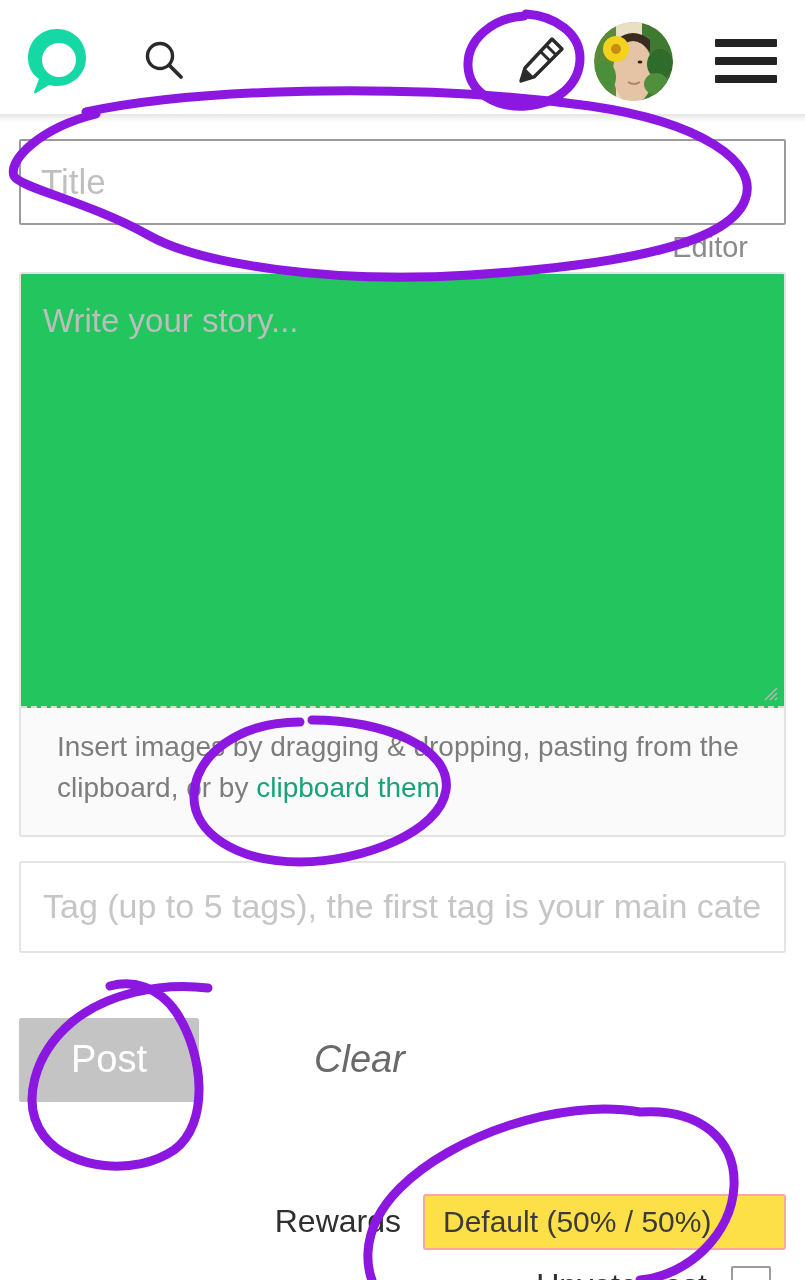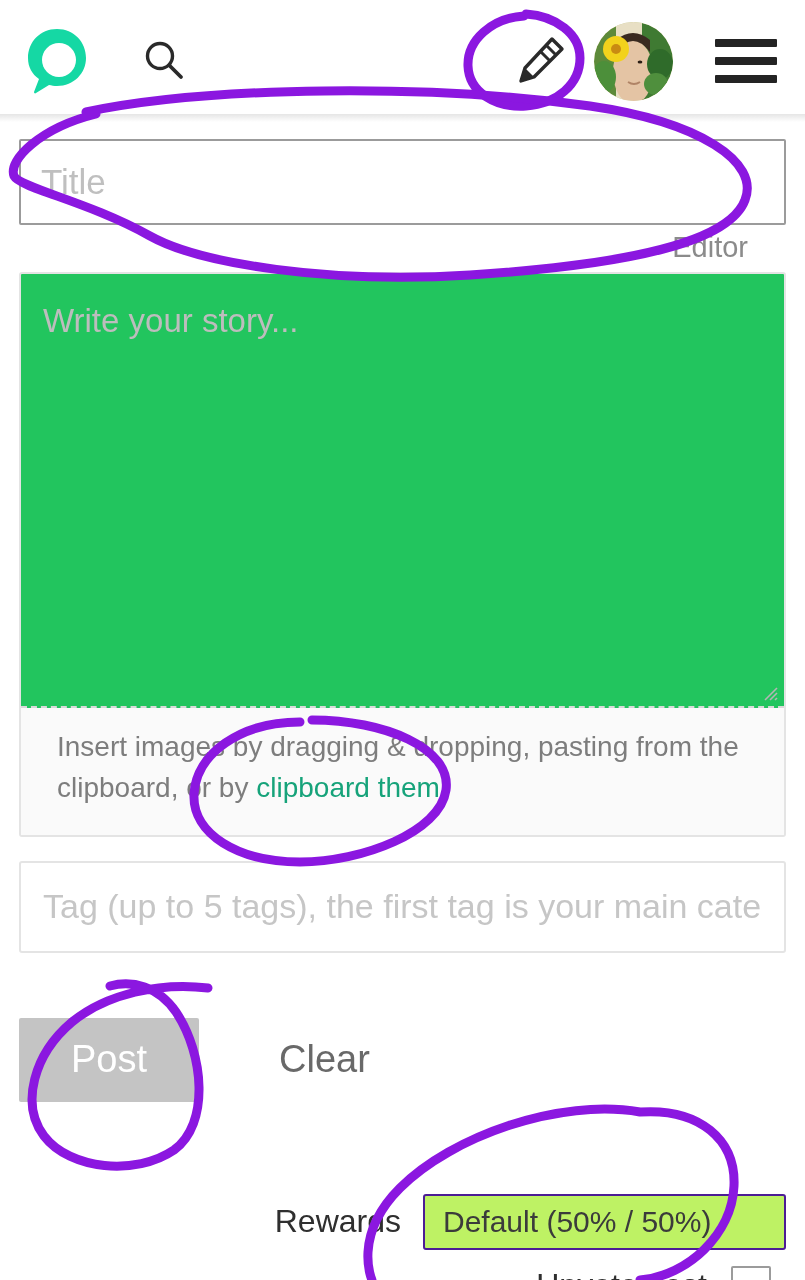--- a/index.html
+++ b/index.html
@@ -112,44 +112,46 @@
     font-family:"Liberation Sans", sans-serif;
     font-size: 34px; color:#3b3b3b;
     padding: 0 22px;
     outline:none;
   }
   .tag-input::placeholder { color:#c6c6c6; }
 
   .actions {
     display:flex; align-items:center;
     margin-top: 65px;
+    gap: 35px;
   }
   .post-btn {
     width: 180px; height: 84px;
     background:#c4c4c4; color:#ffffff;
     border:none; border-radius:2px;
     font-family:"Liberation Sans", sans-serif;
     font-size: 38px; cursor:pointer;
   }
   .clear-btn {
     background:none;border:none;cursor:pointer;
     font-family:"Liberation Sans", sans-serif;
     font-size: 38px; color:#696969;
     margin-left: 80px;
+    font-style: italic;
   }
 
   .rewards-row {
     display:flex; align-items:center; justify-content:flex-end;
     margin-top: 92px;
   }
   .rewards-label { font-size: 32px; color:#2f2f2f; margin-right: 22px; }
   .rewards-select {
     width: 363px; height: 56px;
-    border: 2px solid #4c1d95; border-radius:3px;
-    background:#bef264;
+    border: 2px solid #fca5a5; border-radius:3px;
+    background:#fde047;
     font-family:"Liberation Sans", sans-serif;
     font-size: 30px; color:#3b3b3b;
     padding: 0 18px;
     -webkit-appearance:none; appearance:none;
     outline:none;
   }
   .upvote-row {
     display:flex; align-items:center; justify-content:flex-end;
     margin-top: 16px; padding-right: 0px;
   }

